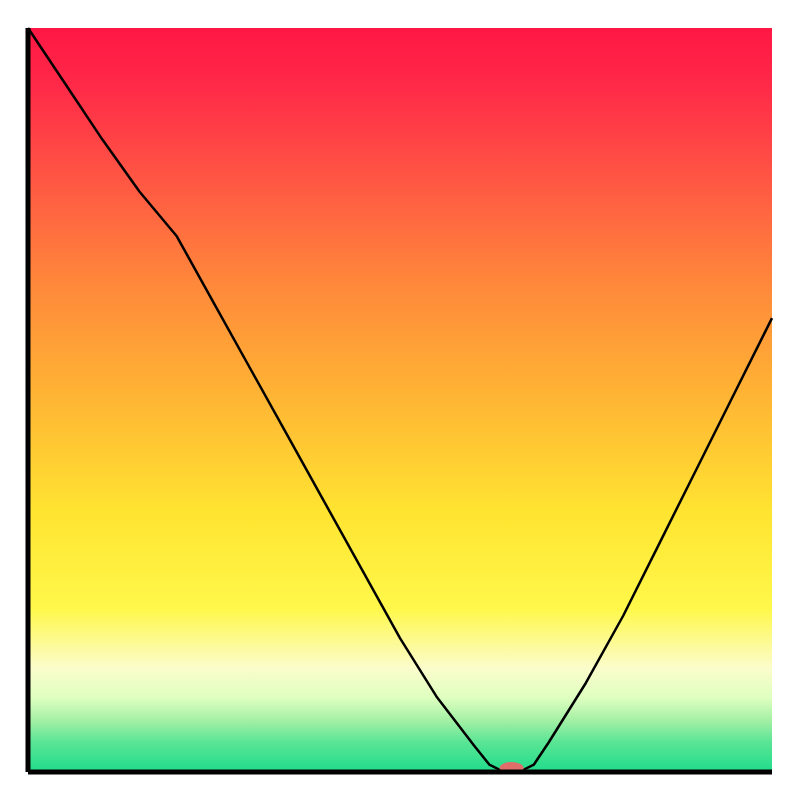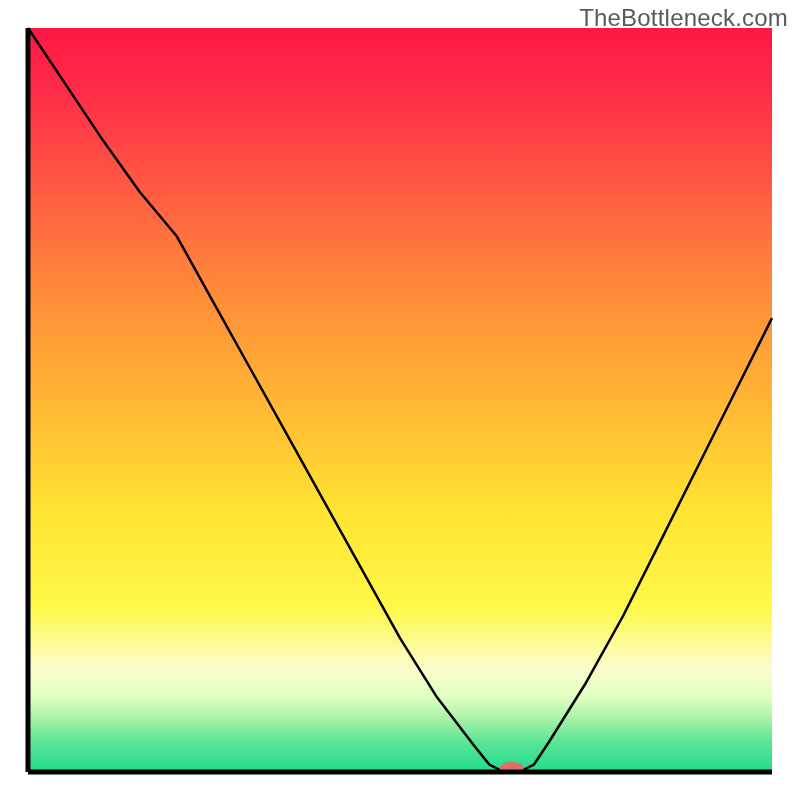--- a/index.html
+++ b/index.html
@@ -26,21 +26,20 @@
     z-index: 10;
   }
   svg {
     display: block;
   }
 </style>
 </head>
 <body>
 
 <div class="chart-container">
-  <div class="watermark">TheBottleneck.com</div>
   <svg id="chart-svg" width="800" height="800" viewBox="0 0 800 800">
       <defs>
         <linearGradient id="bg-grad" x1="0" y1="0" x2="0" y2="1">
           <stop offset="0%" stop-color="#ff1744"></stop>
           <stop offset="8%" stop-color="#ff2a48"></stop>
           <stop offset="20%" stop-color="#ff5544"></stop>
           <stop offset="35%" stop-color="#ff8a3a"></stop>
           <stop offset="50%" stop-color="#ffb634"></stop>
           <stop offset="65%" stop-color="#ffe431"></stop>
           <stop offset="78%" stop-color="#fff84a"></stop>

